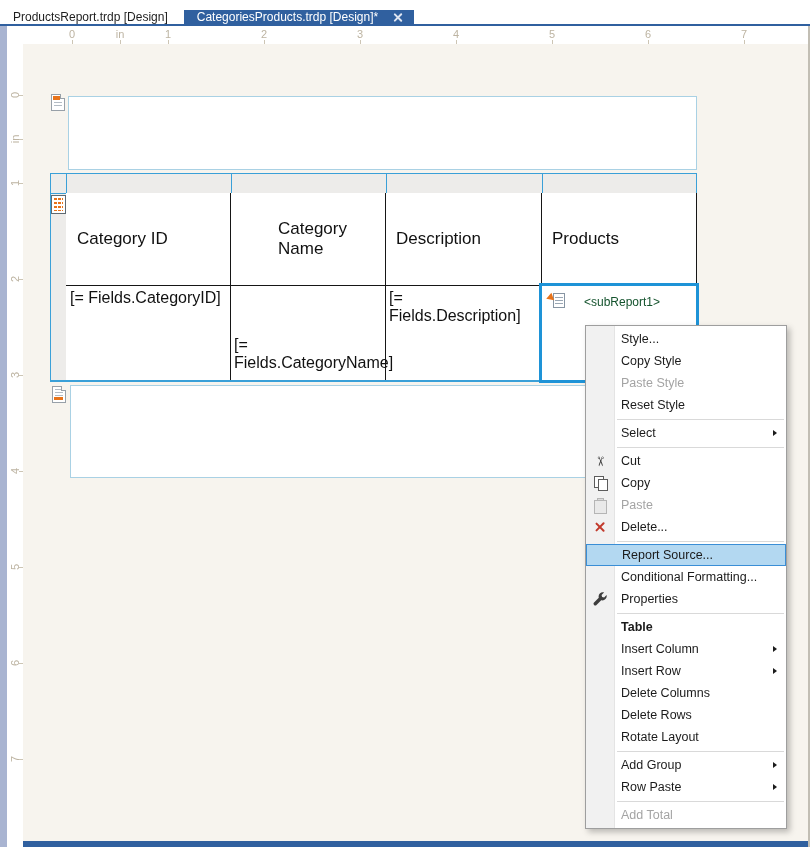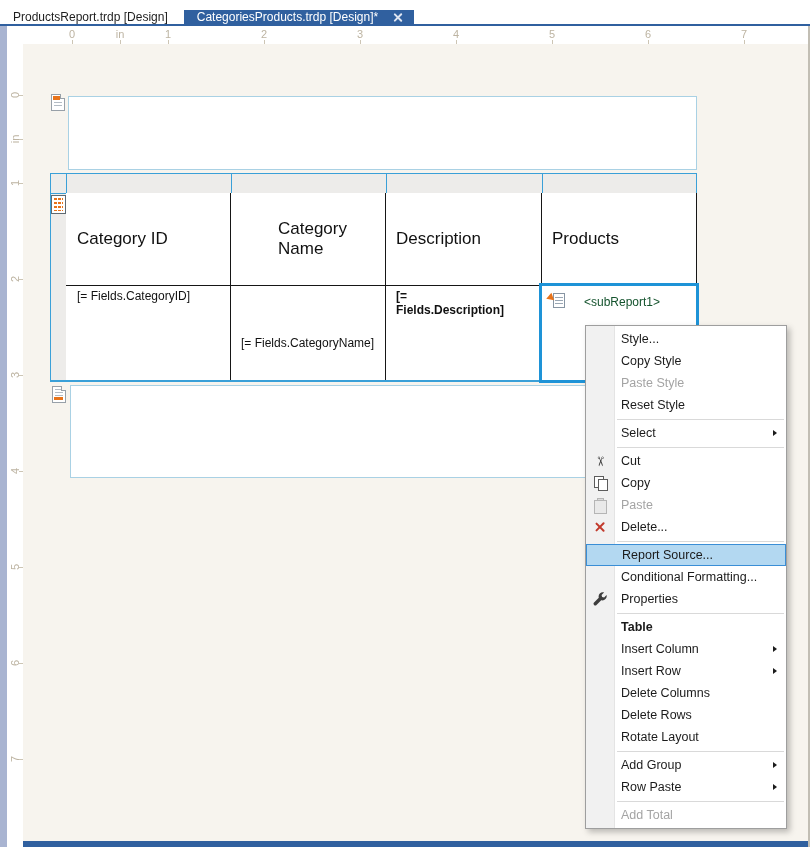--- a/index.html
+++ b/index.html
@@ -62,21 +62,21 @@
   #sel-col{left:50px;top:193px;width:17px;height:189px;}
   .sel-line{position:absolute;top:0;bottom:0;width:1px;background:#3aa0d8;}
 
   #header-row{position:absolute;left:66px;top:193px;width:631px;height:93px;background:#fff;
           border-right:1px solid #161616;border-bottom:1px solid #161616;box-sizing:border-box;}
   .hcell{position:absolute;top:0;height:100%;display:flex;align-items:center;padding-left:11px;
           box-sizing:border-box;font-size:17px;color:#111;}
   .vline-black{position:absolute;top:0;bottom:0;width:1px;background:#161616;}
 
   #data-row{position:absolute;left:66px;top:286px;width:631px;height:95px;background:#fff;box-sizing:border-box;}
-  .dcell{position:absolute;top:3px;padding-left:11px;font-size:12px;color:#111;box-sizing:border-box;}
+  .dcell{position:absolute;top:3px;padding-left:4px;font-size:16px;color:#111;box-sizing:border-box;}
   #table-bottom{position:absolute;left:50px;top:380px;width:647px;height:2px;background:#3aa0d8;}
 
   #subreport-cell{position:absolute;left:539px;top:283px;width:160px;height:100px;background:#fff;
           border:3px solid #1e93d7;box-sizing:border-box;display:flex;align-items:flex-start;
           padding:7px 0 0 8px;gap:18px;font-size:12px;color:#14532d;}
   .sr-icon{position:relative;width:16px;height:16px;flex:0 0 16px;}
   .sr-page{position:absolute;left:3px;top:0;width:12px;height:15px;background:#fff;
           border:1px solid #8795a3;box-sizing:border-box;}
   .sr-page::after{content:"";position:absolute;left:1px;right:1px;top:3px;bottom:1px;
           background:repeating-linear-gradient(180deg,#9aa7b4 0 1px,transparent 1px 3px);}
@@ -194,21 +194,21 @@
       <div class="hcell" style="left: 164px; width: 155px; padding-left: 48px;">Category Name</div>
       <div class="hcell" style="left: 319px; width: 156px;">Description</div>
       <div class="hcell" style="left: 475px; width: 156px;">Products</div>
       <i class="vline-black" style="left: 164px;"></i>
       <i class="vline-black" style="left: 319px;"></i>
       <i class="vline-black" style="left: 475px;"></i>
     </div>
   <div id="data-row">
       <div class="dcell" style="left: 0px; width: 164px;">[= Fields.CategoryID]</div>
       <div class="dcell" style="left: 164px; width: 155px; margin-top: 47px;">[= Fields.CategoryName]</div>
-      <div class="dcell" style="left: 319px; width: 131px; font-weight: bold;">[= Fields.Description]</div>
+      <div class="dcell" style="left: 319px; width: 131px;">[= Fields.Description]</div>
       <i class="vline-black" style="left: 164px;"></i>
       <i class="vline-black" style="left: 319px;"></i>
       <i class="vline-black" style="left: 475px;"></i>
     </div>
   <div id="table-bottom"></div>
 
   <div id="subreport-cell">
     <span class="sr-icon">
       <span class="sr-page"></span>
       <span class="sr-arrow"></span>

